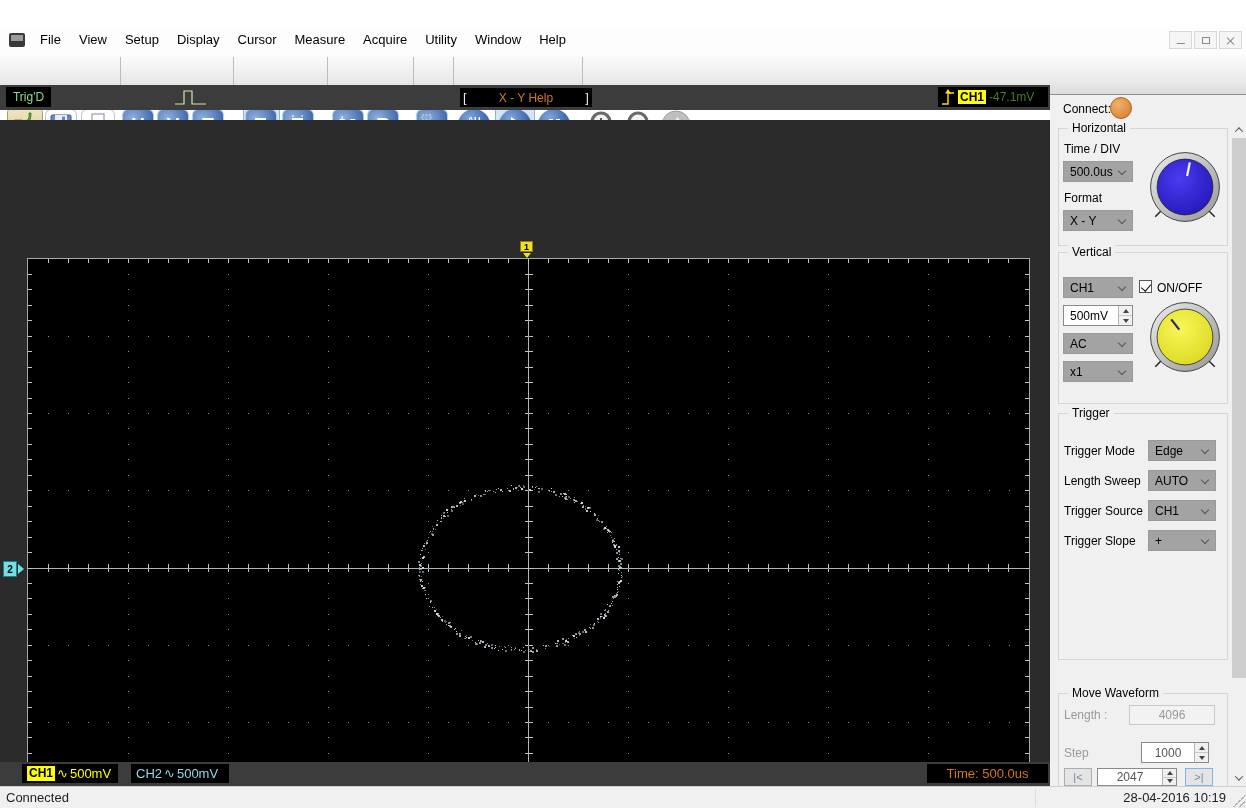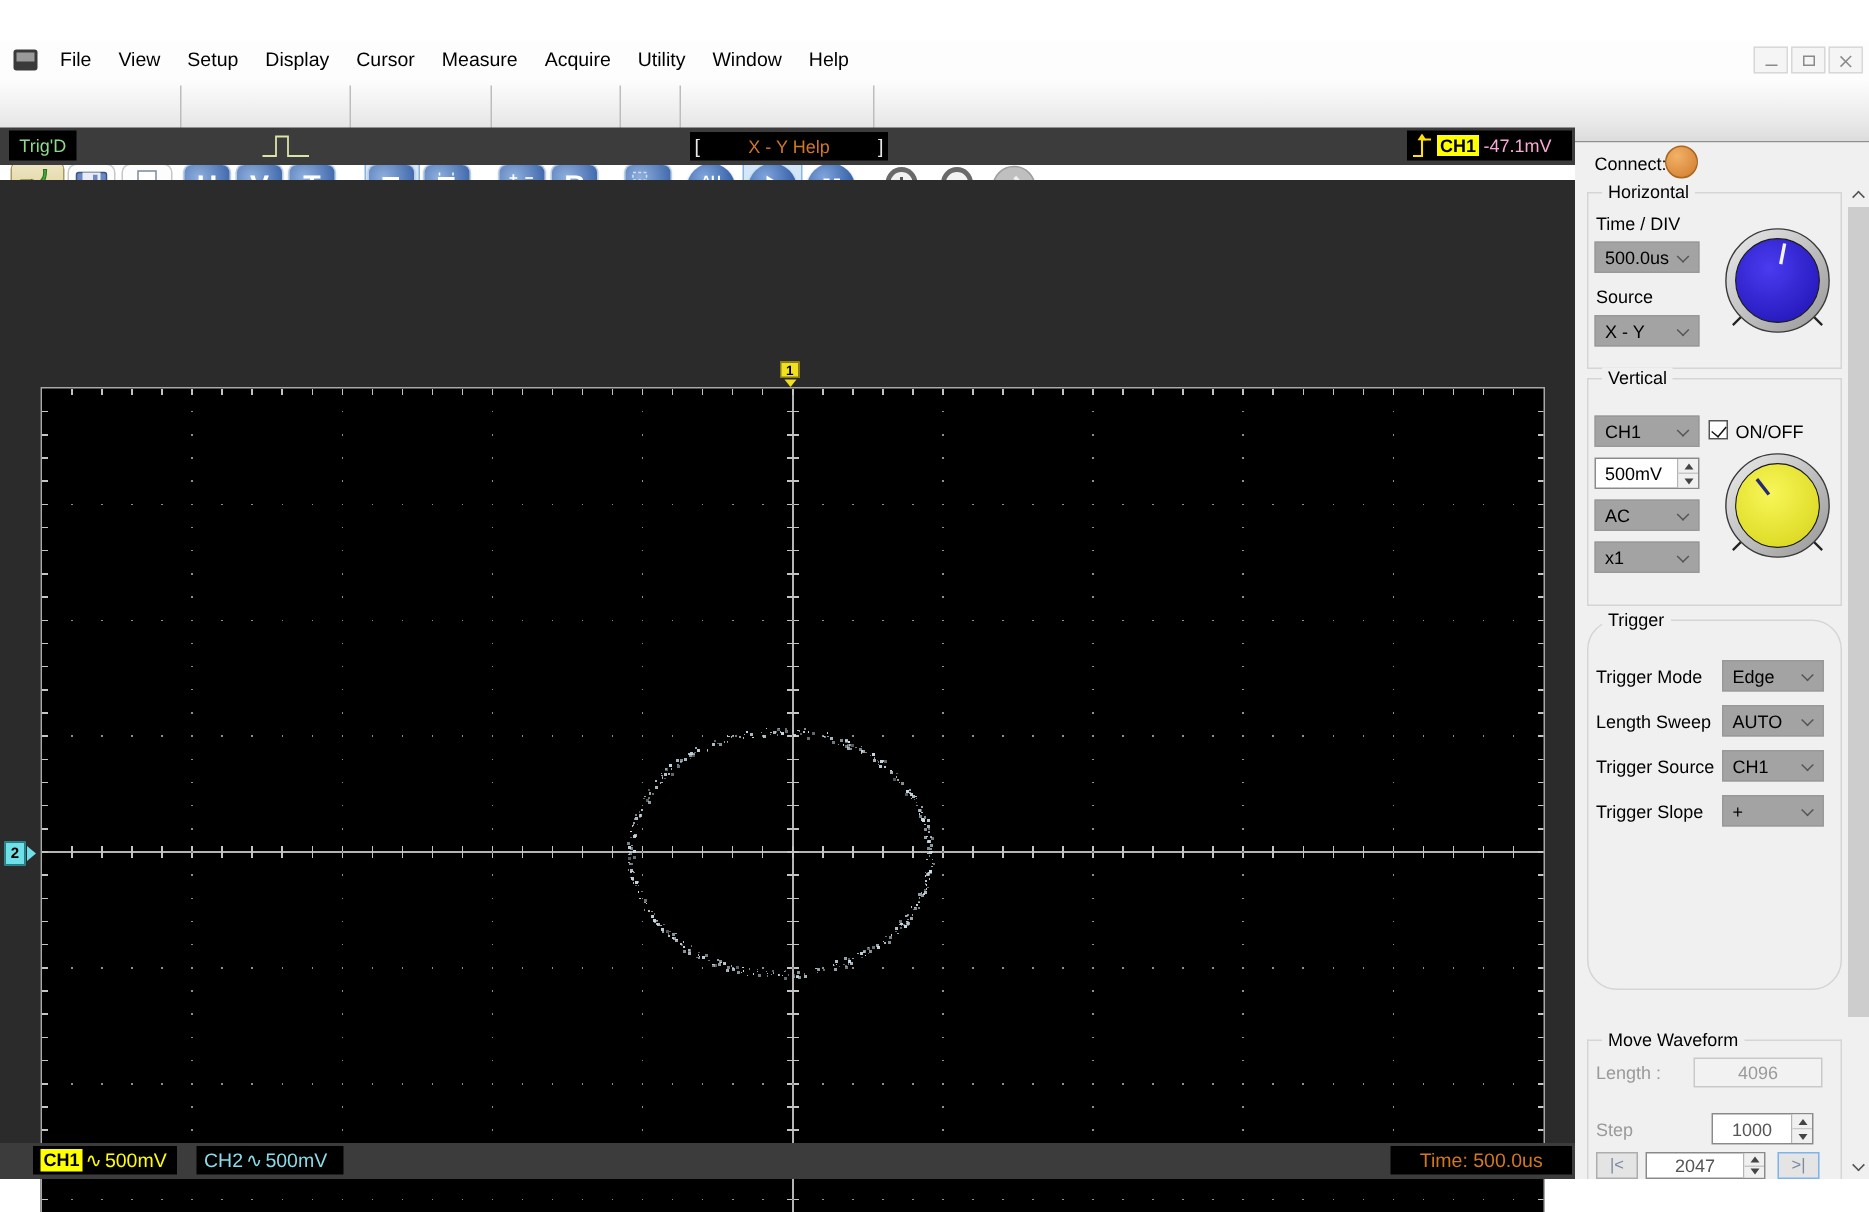--- a/index.html
+++ b/index.html
@@ -56,21 +56,21 @@
 
   
   #sigbar { position:absolute; left:0; top:85px; width:1050px; height:25px; background:#3c3c3c; }
   #trigd-box { position:absolute; left:6px; top:2px; width:45px; height:20px; background:#000; color:#8fd98f; font-size:12px; display:flex; align-items:center; justify-content:center; }
   #sig-pulse { position:absolute; left:173px; top:2px; }
   #xy-box { position:absolute; left:460px; top:3px; width:132px; height:19px; background:#000; display:flex; align-items:center; justify-content:space-between; padding:0 3px; }
   #xy-box .bracket { color:#e8e8e8; font-size:13px; }
   #xy-box .mode { color:#d2781e; font-size:12px; }
   #trig-box { position:absolute; left:938px; top:2px; width:110px; height:20px; background:#000; display:flex; align-items:center; gap:3px; padding-left:4px; }
   #trig-ch-chip { background:#ffff00; color:#000; font-size:12px; font-weight:bold; padding:0 2px; line-height:14px; }
-  #trig-level { color:#f9a8d4; font-size:12px; }
+  #trig-level { color:#4d7c0f; font-size:12px; }
 
   #scope-area { position:absolute; left:0; top:120px; width:1050px; height:642px; background:#2b2b2b; }
   #screen { position:absolute; left:27px; top:138px; width:1003px; height:620px; background:#000; border:1px solid #a8a8a8; }
   #scope-svg { position:absolute; left:0; top:0; }
 
   .marker-top { position:absolute; left:520px; top:121px; width:13px; height:16px; }
   .marker-top .tag { width:13px; height:11px; background:#f0e020; border:1px solid #8a7c14; color:#000; font-size:9px; font-weight:bold; text-align:center; line-height:10px; }
   .marker-top::after { content:""; position:absolute; left:2.5px; top:12px; border-left:4px solid transparent; border-right:4px solid transparent; border-top:5px solid #f0e020; }
   .marker-left { position:absolute; left:3px; top:441px; width:21px; height:16px; }
   .marker-left .tag { position:absolute; left:0; top:0; width:14px; height:16px; background:#6fe0e8; border:1px solid #20808a; color:#000; font-size:10px; font-weight:bold; text-align:center; line-height:15px; }
@@ -86,21 +86,21 @@
 
   
   #panel { position:absolute; left:1050px; top:95px; width:196px; height:691px; background:#f0f0f0; font-size:12px; color:#000; }
   #connect-label { position:absolute; left:13px; top:7px; }
   #connect-led { position:absolute; left:60px; top:2px; width:22px; height:22px; border-radius:50%;
                  background:radial-gradient(circle at 35% 30%, #f2b268, #d9883a 75%); border:1px solid #a8661e; }
   .group { position:absolute; left:8px; width:170px; border:1px solid #d5d5d5; }
   .group-legend { position:absolute; top:-8px; left:9px; background:#f0f0f0; padding:0 4px; }
   #grp-horizontal { top:33px; height:118px; }
   #grp-vertical { top:157px; height:152px; }
-  #grp-trigger { top:318px; height:247px;border-radius:20px; }
+  #grp-trigger { top:318px; height:247px; }
   #grp-move { top:598px; height:93px; border-bottom:none; }
   .plabel { position:absolute; }
   .plabel.dis { color:#9a9a9a; }
 
   .combo { position:absolute; height:21px; background:#a3a3a3; border:1px solid #999; display:flex; align-items:center; padding-left:6px; font-size:12px; }
   .combo .chev { position:absolute; right:7px; top:6px; width:6px; height:6px; border-right:1.5px solid #555; border-bottom:1.5px solid #555; transform:rotate(45deg); }
   .spinbox { position:absolute; height:21px; background:#fff; border:1px solid #8a8a8a; display:flex; align-items:center; }
   .spinbox .val { flex:1; padding-left:6px; }
   .spinbox .val.center { text-align:center; padding:0; color:#555; }
   .spin-arrows { width:14px; height:100%; border-left:1px solid #b5b5b5; display:flex; flex-direction:column; }
@@ -1619,21 +1619,21 @@
     <div id="connect-label" class="plabel">Connect:</div>
     <div id="connect-led"></div>
 
     <div class="group" id="grp-horizontal">
       <div class="group-legend">Horizontal</div>
       <div class="plabel" style="left:5px; top:13px;">Time / DIV</div>
       <div class="combo" style="left:4px; top:32px; width:70px;">
         <span>500.0us</span>
           <span class="chev"></span>
       </div>
-      <div class="plabel" style="left:5px; top:62px;">Source</div>
+      <div class="plabel" style="left:5px; top:62px;">Format</div>
       <div class="combo" style="left:4px; top:81px; width:70px;">
         <span>X - Y</span>
           <span class="chev"></span>
       </div>
       <svg class="knob" style="left:86px; top:18px;" viewBox="0 0 86 86">
         <defs>
           <linearGradient id="ringA" x1="0" y1="0" x2="1" y2="1">
             <stop offset="0" stop-color="#ececec"></stop>
               <stop offset="1" stop-color="#969696"></stop>
           </linearGradient>
@@ -1755,14 +1755,20 @@
       <div class="sb-btn sb-up">
           <span class="chev-up"></span>
         </div>
       <div class="thumb"></div>
       <div class="sb-btn sb-dn">
           <span class="chev-dn"></span>
         </div>
     </div>
   </div>
 
+  <div id="statusbar">
+    <div id="status-left">Connected</div>
+    <div id="status-sep"></div>
+    <div id="status-date">28-04-2016  10:19</div>
+    <div id="grip"></div>
+  </div>
 
 </div>
 
 </body></html>

